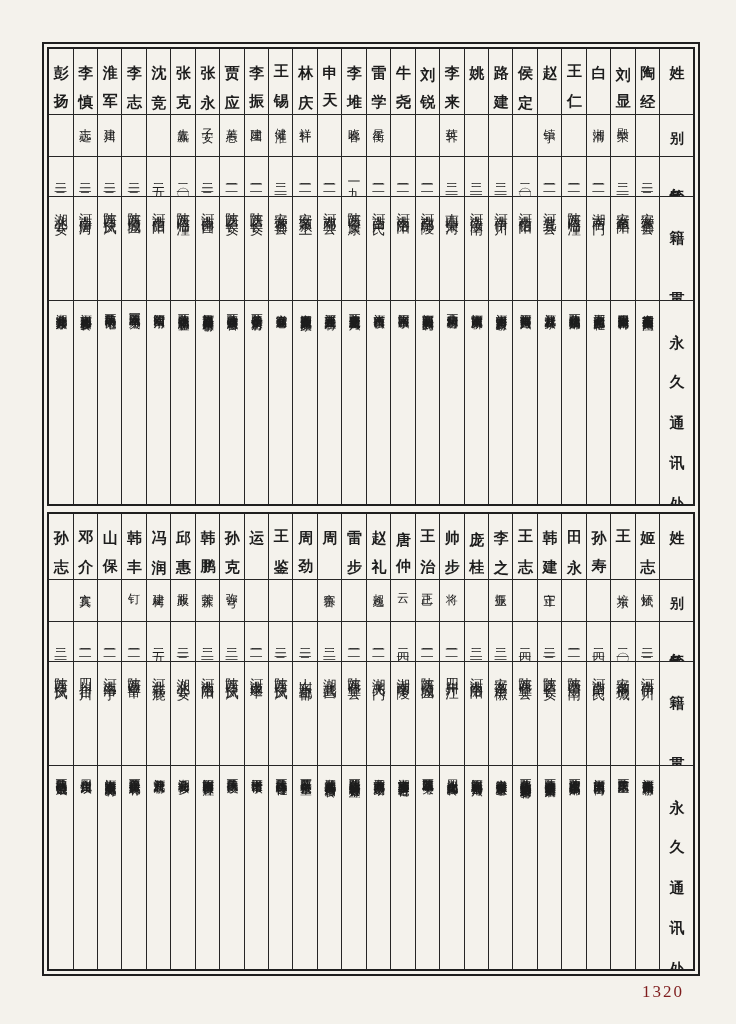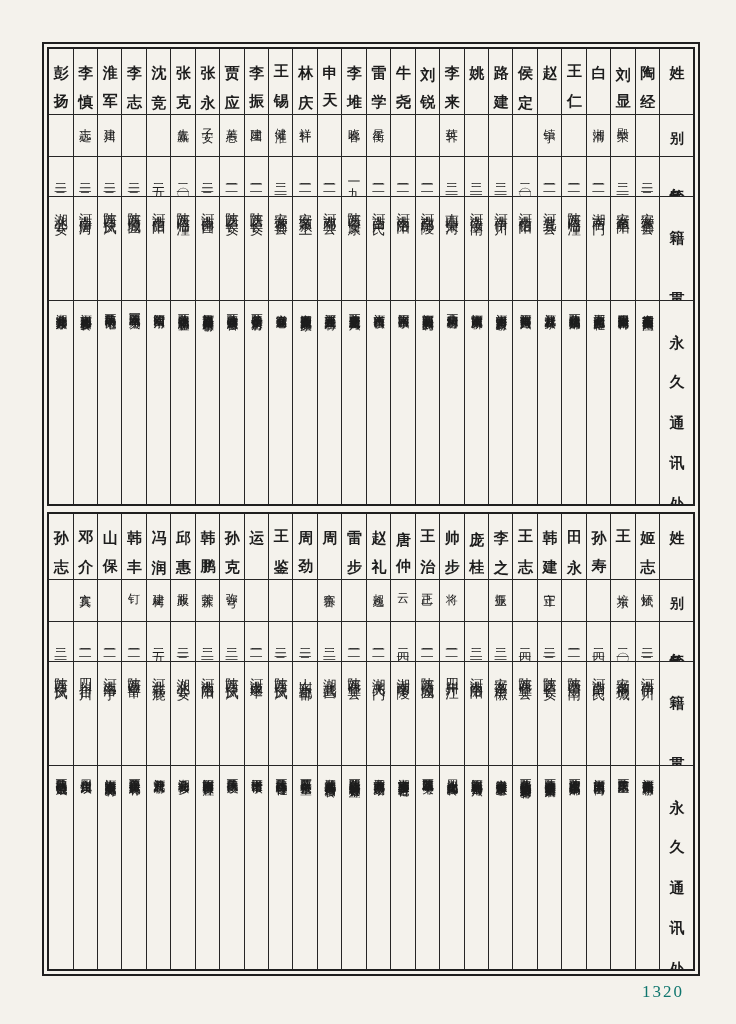--- a/index.html
+++ b/index.html
@@ -39,21 +39,21 @@
   .row-name span, .header-cell span { height:100%; text-align:justify; text-align-last:justify; }
   .header-cell { font-weight:bold; font-size:15px; letter-spacing:0; }
   .header-cell.row-age span { height:auto; text-align-last:auto; }
   .header-cell.row-age { letter-spacing:1px; }
   .header-cell.row-alias { font-size:14px; padding:5px 0; }
   .header-cell.row-origin span { padding:16px 0; }
   .header-cell.row-address span { padding:16px 0; }
 
   .page-number {
     position:absolute; right:52px; bottom:22px;
-    font-size:17px; letter-spacing:2px; color:#0f766e;
+    font-size:17px; letter-spacing:2px; color:#7f1d1d;
     font-family:"Liberation Serif", serif;
   }
 </style>
 </head>
 <body>
 
 <div class="page">
   <div class="frame">
     <section class="table">
         <div class="col header-col">

